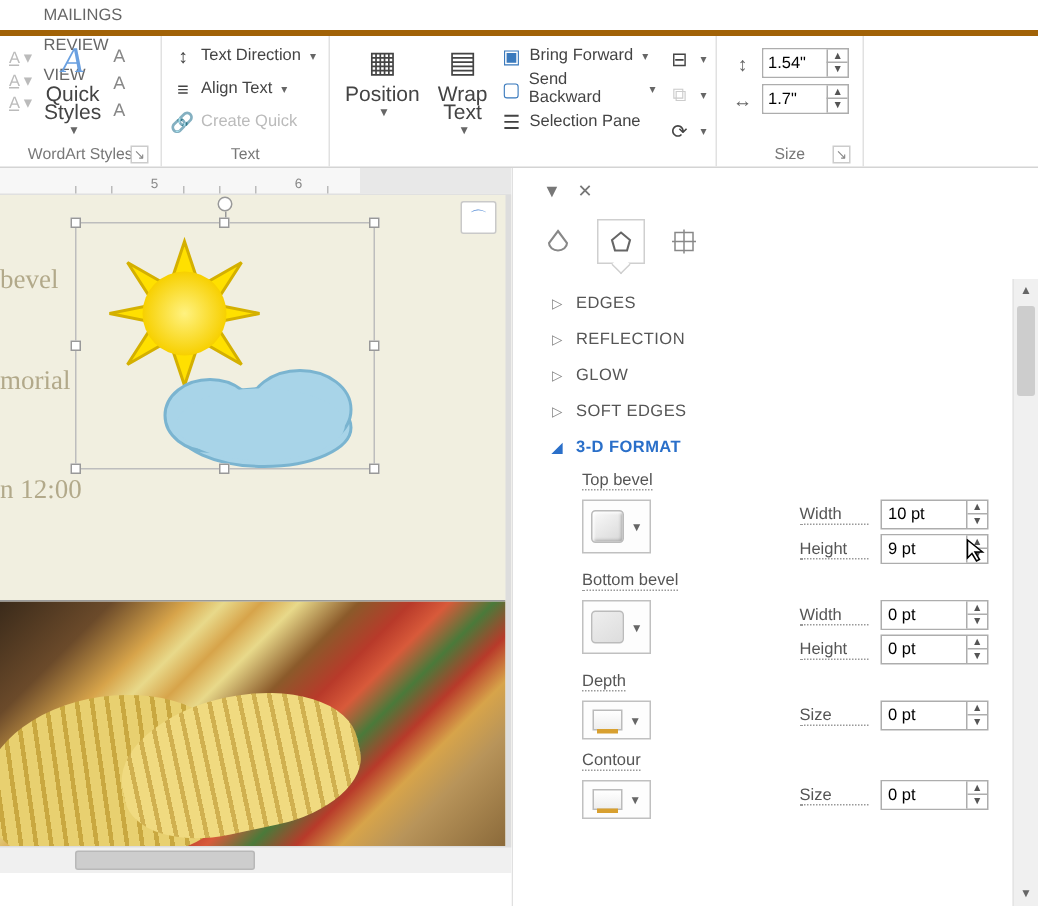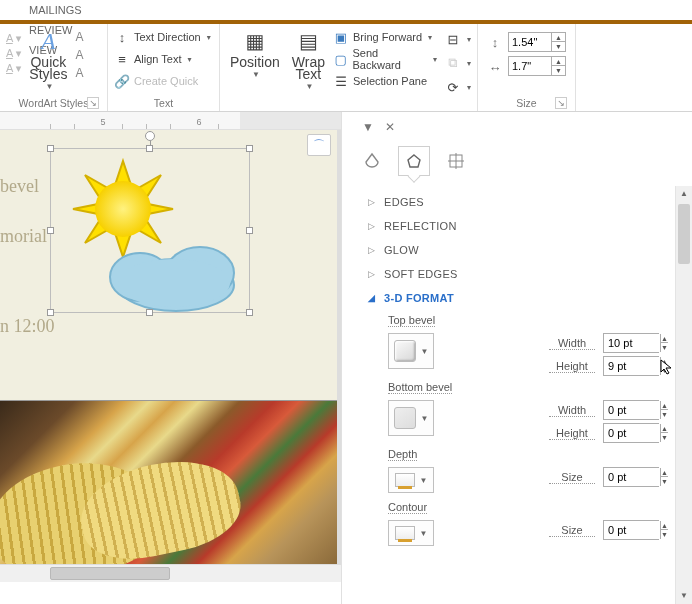--- a/index.html
+++ b/index.html
@@ -70,22 +70,22 @@
 
 .field-grp { padding: 2px 10px 2px 28px; }
 .field-lbl { font-size: 11px; color: #555; border-bottom: 1px dotted #999; display: inline-block; margin: 2px 0 4px; }
 .bevel-btn { width: 46px; height: 36px; border: 1px solid #c0c0c0; background: #fdfdfd; display: inline-flex; align-items: center; justify-content: center; gap: 3px; margin: 2px 0 6px; }
 .bevel-ico { width: 22px; height: 22px; background: linear-gradient(145deg,#fafafa,#d8d8d8); border: 1px solid #bbb; border-radius: 3px; box-shadow: inset 1px 1px 2px #fff, inset -1px -1px 2px #aaa;}
 .cbtn { width: 46px; height: 26px; border: 1px solid #c0c0c0; background: #fdfdfd; display: inline-flex; align-items: center; justify-content: center; gap: 3px; margin: 2px 0 6px;}
 .cswatch { width: 20px; height: 14px; border: 1px solid #bbb; background: linear-gradient(#fff,#eee); position: relative;}
 .cswatch::after{ content:''; position:absolute; left:2px; right:2px; bottom:-3px; height:3px; background:#d8a030;}
 
 .prop-row { display: flex; align-items: center; gap: 8px; margin: 3px 0; justify-content: flex-end; padding-right: 6px;}
-.prop-row .plbl { width: 46px; text-align: center; font-size: 11px; color: #555; border-bottom: 1px dotted #999;}
-.spin2 { display: flex; border: 1px solid #adadad; height: 20px; width: 56px;}
+.prop-row .plbl { width: 46px; text-align: left; font-size: 11px; color: #555; border-bottom: 1px dotted #999;}
+.spin2 { display: flex; border: 1px solid #adadad; height: 20px; width: 72px;}
 .spin2 input { border: none; width: 56px; font-size: 11px; padding: 0 4px; outline: none;}
 .spin2 .arrows { display: flex; flex-direction: column; width: 15px; border-left: 1px solid #adadad;}
 .spin2 .arrows div { height: 9px; font-size: 7px; text-align: center; line-height: 9px; color: #555;}
 .spin2 .arrows div:first-child { border-bottom: 1px solid #adadad;}
 
 .cursor { position: absolute; width: 14px; height: 18px; pointer-events: none; z-index: 100;}
 .two-col { display: flex; gap: 40px; }
 </style>
 </head>
 <body>
@@ -221,21 +221,21 @@
       <div class="rseg" style="left:50px"></div>
         <div class="rseg" style="left:74px"></div>
         <div class="rseg" style="left:122px"></div>
         <div class="rseg" style="left:146px"></div>
         <div class="rseg" style="left:170px"></div>
         <div class="rseg" style="left:218px"></div>
       <div style="position:absolute;left:240px;right:0;top:0;bottom:0;background:#e8e8e8"></div>
     </div>
     <div class="doc-page">
       <div class="doc-txt" style="left:0;top:46px">bevel</div>
-      <div class="doc-txt" style="left:0;top:96px">morial</div>
+      <div class="doc-txt" style="left:0;top:113px">morial</div>
       <div class="doc-txt" style="left:0;top:186px">n 12:00</div>
 
       <div class="shape-sel">
         <div class="rot"></div>
         <div class="handle" style="left:-4px;top:-4px"></div>
         <div class="handle" style="right:-4px;top:-4px"></div>
         <div class="handle" style="left:-4px;bottom:-4px"></div>
         <div class="handle" style="right:-4px;bottom:-4px"></div>
         <div class="handle" style="left:50%;top:-4px;margin-left:-4px"></div>
         <div class="handle" style="left:50%;bottom:-4px;margin-left:-4px"></div>

